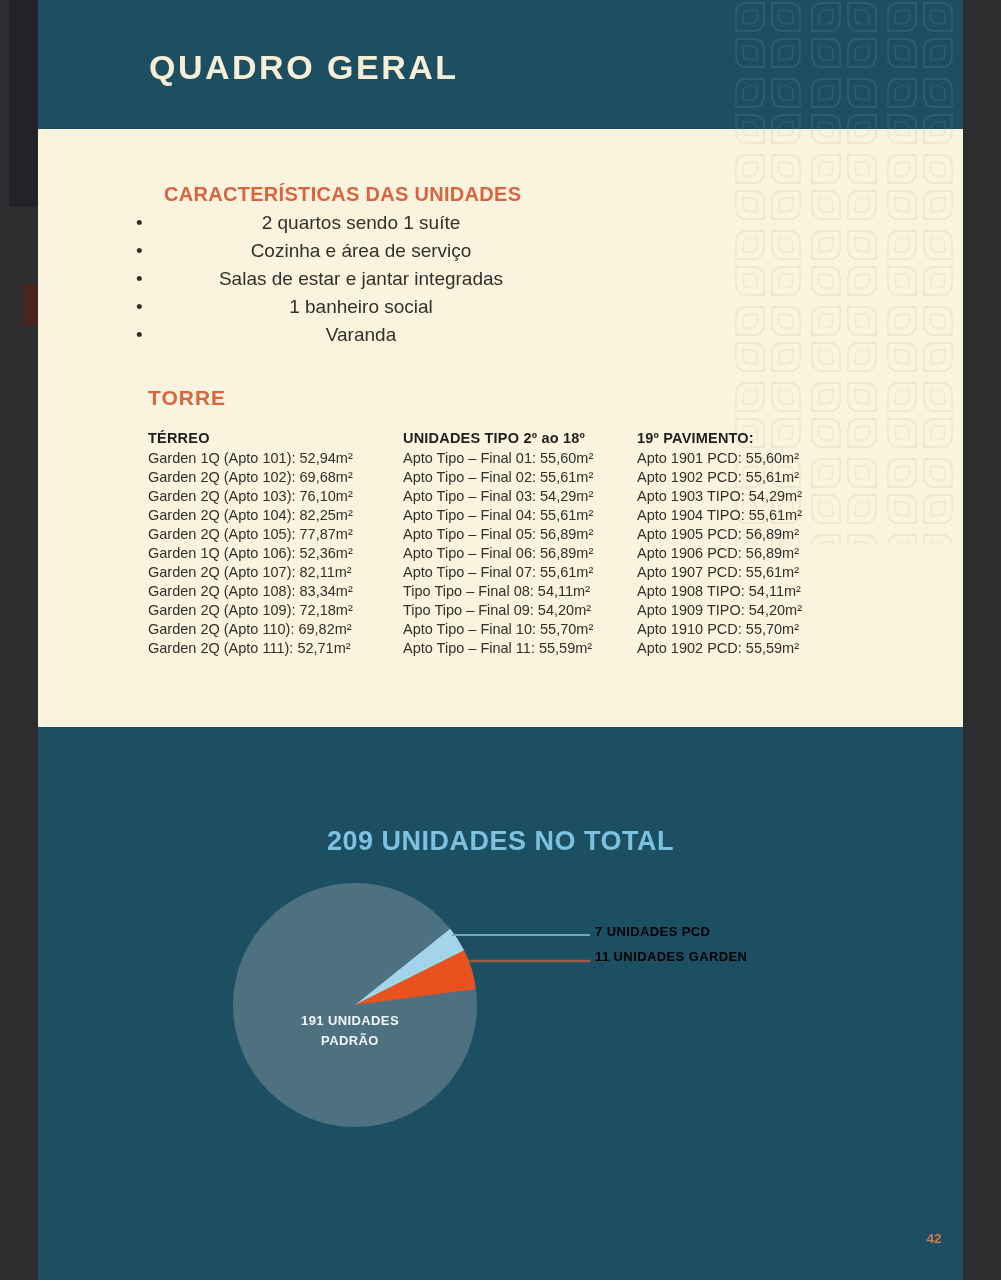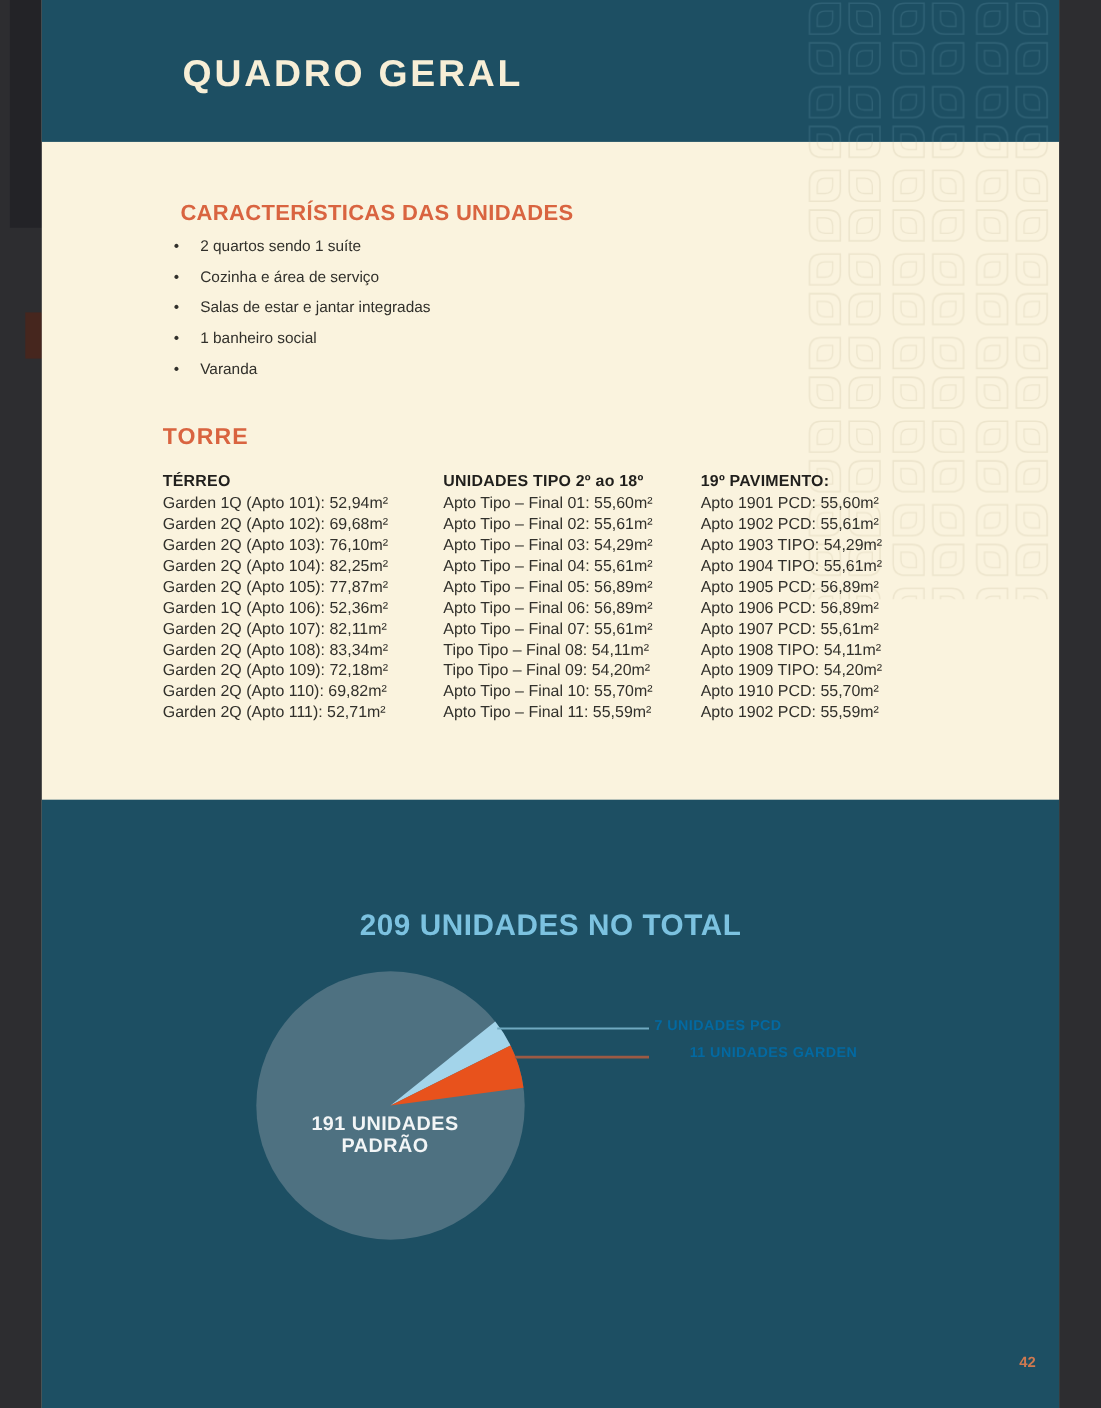--- a/index.html
+++ b/index.html
@@ -13,36 +13,36 @@
   .left-top-panel { position:absolute; left:9px; top:0; width:29px; height:207px; background:#232327; }
   .left-red-box   { position:absolute; left:23px; top:284px; width:15px; height:42px; background:#46261e; }
   .right-strip { position:absolute; left:963px; top:0; width:38px; height:1280px; background:#2d2d30; }
 
   
   .page { position:absolute; left:38px; top:0; width:925px; height:1280px; background:#faf3de; }
   .band-header { position:absolute; left:0; top:0; width:925px; height:129px; background:#1d4f63; }
   .band-bottom { position:absolute; left:0; top:727px; width:925px; height:553px; background:#1d4f63; }
 
   .page-title {
-    position:absolute; left:128px; top:48px; margin:0;
+    position:absolute; left:111px; top:48px; margin:0;
     font-size:34px; font-weight:800; letter-spacing:2.5px;
     color:#f7eed6;
   }
 
   .deco-pattern { position:absolute; left:695px; top:0; pointer-events:none; }
 
   .sec-heading {
     position:absolute; margin:0; font-weight:800; color:#d96440; letter-spacing:0.3px;
   }
   .features-heading { left:110px; top:183px; font-size:20px;margin-left:16px; }
   .torre-heading    { left:110px; top:386px; font-size:21px; letter-spacing:1px; }
 
   .feature-list {
-    position:absolute; left:116px; top:209px; margin:0; padding:0; list-style:none;
-    font-size:14px; color:#31302b; width:430px;
+    position:absolute; left:94px; top:209px; margin:0; padding:0; list-style:none;
+    font-size:19px; color:#31302b; width:430px;text-align:center;
   }
   .feature-list li { line-height:28px; padding-left:28px; position:relative; }
   .feature-list li::before {
     content:"•"; position:absolute; left:4px; top:0; color:#31302b;
   }
 
   .unit-col { position:absolute; top:429px; font-size:14.5px; color:#31302b; }
   .unit-col .col-header { font-weight:800; color:#201f1c; line-height:19px; margin-bottom:1px; letter-spacing:0.2px; }
   .unit-col .row { line-height:19px; white-space:nowrap; }
   .col-terreo { left:110px; }
@@ -50,28 +50,28 @@
   .col-pav19  { left:599px; }
 
   
   .chart-title {
     position:absolute; left:0; top:826px; width:925px; margin:0;
     text-align:center; font-size:27px; font-weight:800; letter-spacing:0.5px;
     color:#7cc2e0;
   }
   .pie-svg { position:absolute; left:0; top:727px; }
   .legend-label {
-    position:absolute; font-size:13px; font-weight:800; color:#0369a1; letter-spacing:0.4px;
+    position:absolute; font-size:13px; font-weight:800; color:#000000; letter-spacing:0.4px;
     white-space:nowrap;
   }
   .legend-pcd    { left:557px; top:924px; }
-  .legend-garden { left:589px; top:949px;text-align:center; }
+  .legend-garden { left:557px; top:949px;text-align:center; }
   .pie-center-label {
     position:absolute; left:212px; top:1011px; width:200px; text-align:center;
-    font-size:18px; font-weight:800; color:#f2f5f6; line-height:20px; letter-spacing:0.4px;
+    font-size:13px; font-weight:800; color:#f2f5f6; line-height:20px; letter-spacing:0.4px;
   }
   .page-number {
     position:absolute; left:878px; top:1231px; width:36px; text-align:center;
     font-size:13.5px; font-weight:800; color:#cf7950;
   }
 </style>
 </head>
 <body>
 
 <div class="canvas">

